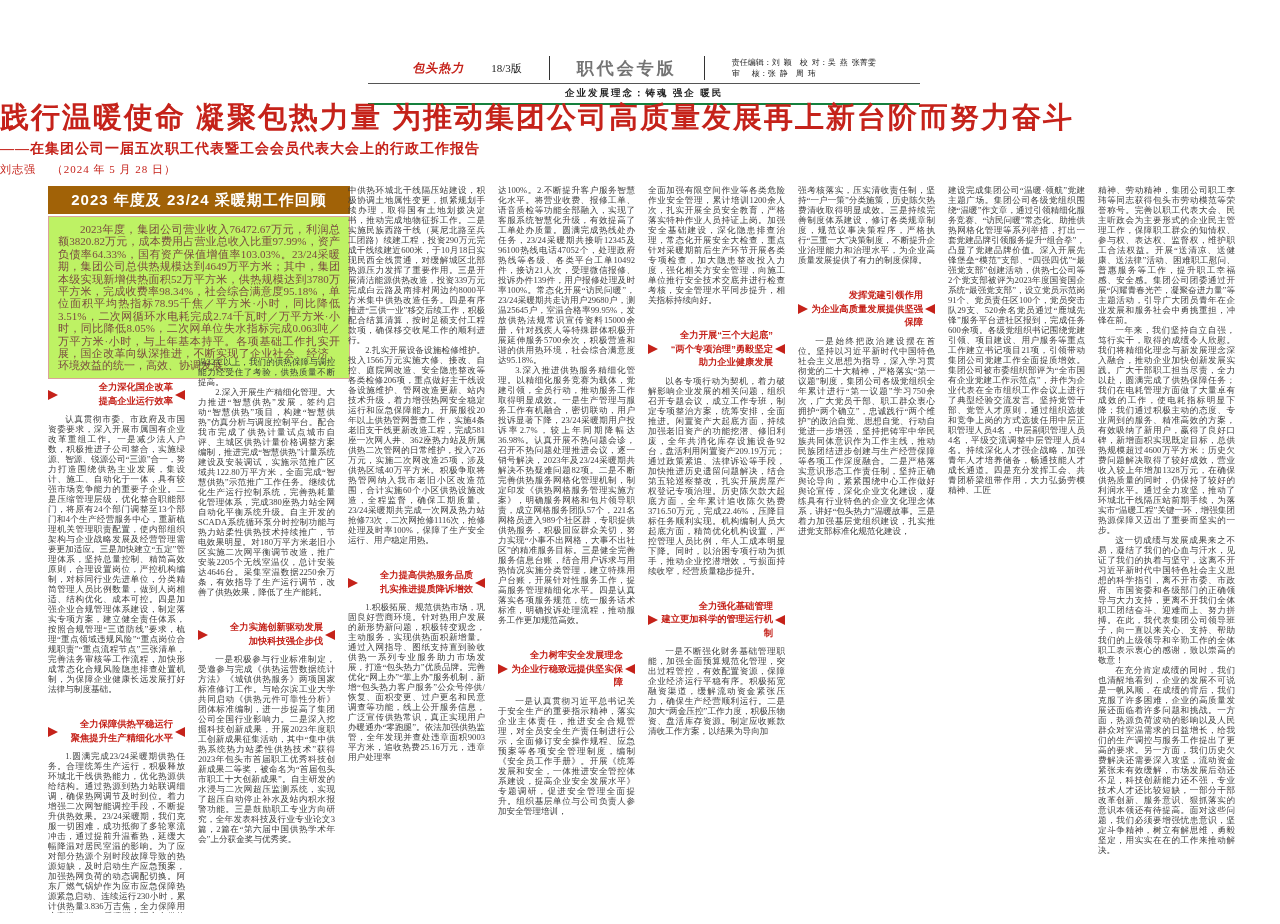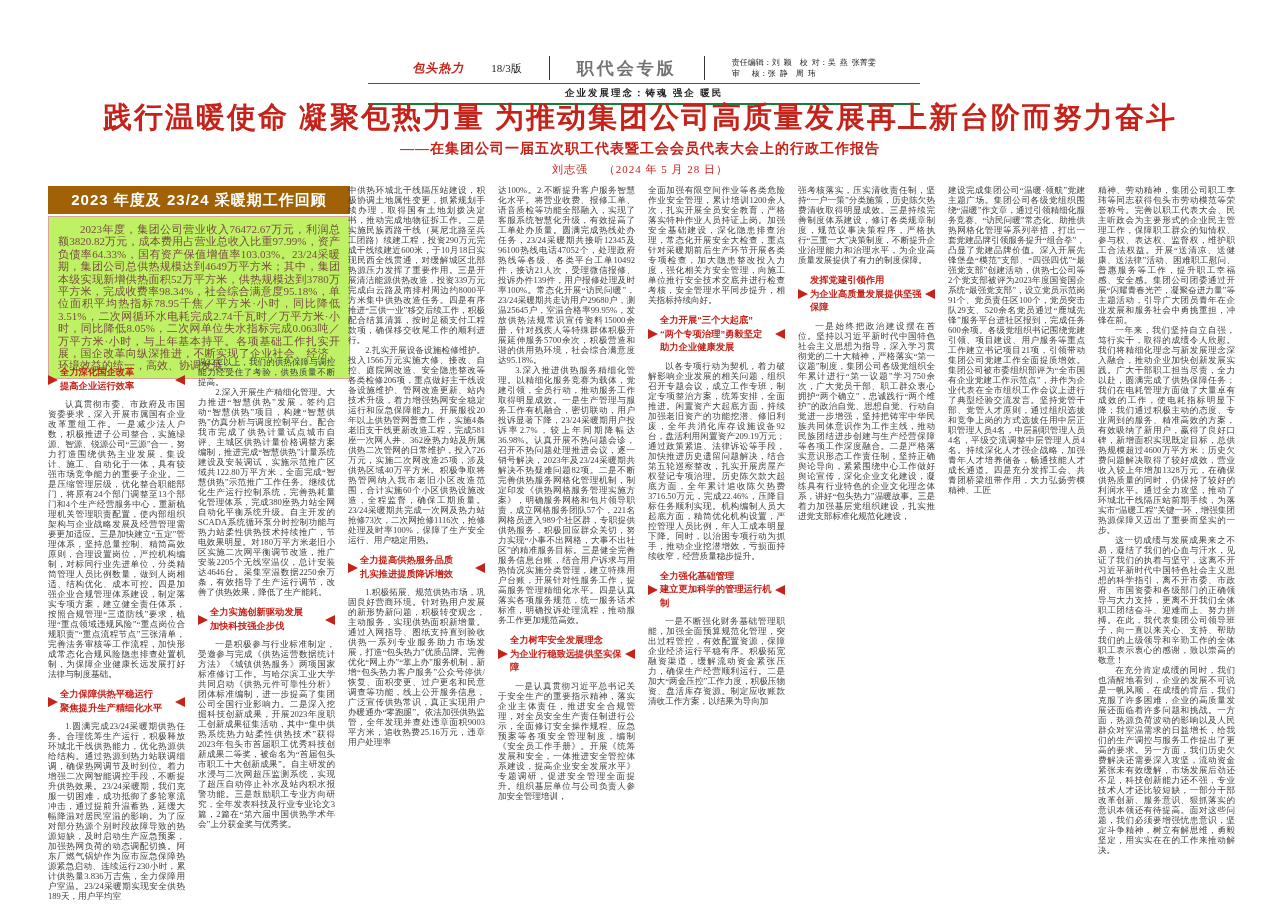--- a/index.html
+++ b/index.html
@@ -9,40 +9,40 @@
   .masthead{position:absolute;left:368px;top:56px;width:552px;}
   .mast-row1{display:flex;align-items:center;justify-content:center;gap:27px;padding-bottom:3px;}
   .brand{color:#c5221a;font-weight:bold;font-style:italic;font-size:12px;letter-spacing:1px;}
   .edition{font-size:11px;color:#222;}
   .vbar{width:1px;height:24px;background:#333;}
   .pagetitle{font-size:17px;font-weight:bold;color:#737373;letter-spacing:3px;font-family:"Liberation Sans",sans-serif;}
   .editors{font-size:8px;color:#222;line-height:11px;white-space:pre;}
   .mast-row2{border-top:1px solid #555;border-bottom:2px solid #15803d;text-align:center;
              font-size:9.5px;font-weight:bold;color:#222;padding:3px 0;letter-spacing:2px;}
   
-  .headline-wrap{position:absolute;left:0;top:101px;width:100%;text-align:center;color:#c5221a;}
+  .headline-wrap{position:absolute;left:0;top:101px;width:100%;color:#c5221a;}
   .headline{font-size:29px;font-weight:900;letter-spacing:2px;line-height:32px;
             font-family:"Liberation Sans",sans-serif;}
   .subheadline{font-size:14px;font-weight:bold;margin-top:7px;letter-spacing:1px;}
   .byline{font-size:11px;font-weight:normal;margin-top:4px;letter-spacing:1px;}
   
   .review-box{position:absolute;left:48px;top:186px;width:302px;}
   .review-title{background:#a16207;color:#fff;font-weight:bold;font-size:15px;text-align:center;
                 height:28px;line-height:28px;letter-spacing:1px;font-family:"Liberation Sans",sans-serif;}
   .review-body{border:1px solid #dga;border:1px solid #dba39a;background:#bef264;color:#7a4a42;
                font-size:11px;line-height:12.4px;text-align:justify;padding:6px 9px;margin-top:2px;}
   .review-body p{margin:0;text-indent:2em;}
   
   .columns{position:absolute;left:48px;top:185px;width:1186px;height:728px;display:flex;gap:13px;}
   .col{flex:0 0 137px;width:137px;overflow:hidden;}
   .col.offset{padding-top:172px;}
   .col p.body{margin:0;font-size:8.6px;line-height:10px;color:#3d3d3d;text-align:justify;text-indent:2em;}
   .col p.body.cont{text-indent:0;}
-  .sec-h{position:relative;text-align:left;color:#c5221a;font-weight:bold;font-size:9.3px;
-         line-height:13.5px;margin:9px 0 6px;padding:0 12px;font-family:"Liberation Sans",sans-serif;}
+  .sec-h{position:relative;text-align:right;color:#c5221a;font-weight:bold;font-size:9.3px;
+         line-height:13.5px;margin:24px 0 6px;padding:0 12px;font-family:"Liberation Sans",sans-serif;}
   .arr{position:absolute;top:50%;margin-top:-5px;width:0;height:0;
        border-top:5px solid transparent;border-bottom:5px solid transparent;}
   .arr-l{left:0;border-left:10px solid #c5221a;}
   .arr-r{right:0;border-right:10px solid #c5221a;}
 </style>
 </head>
 <body>
 
 <div class="page">
 

